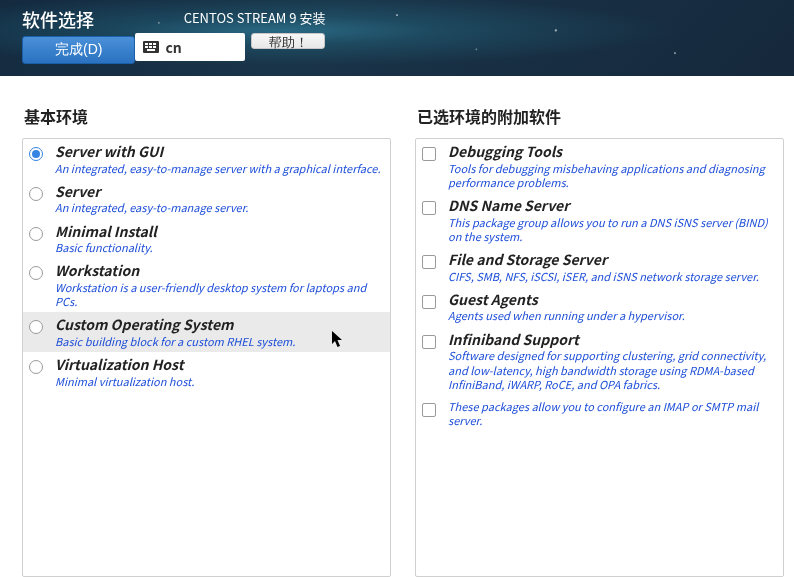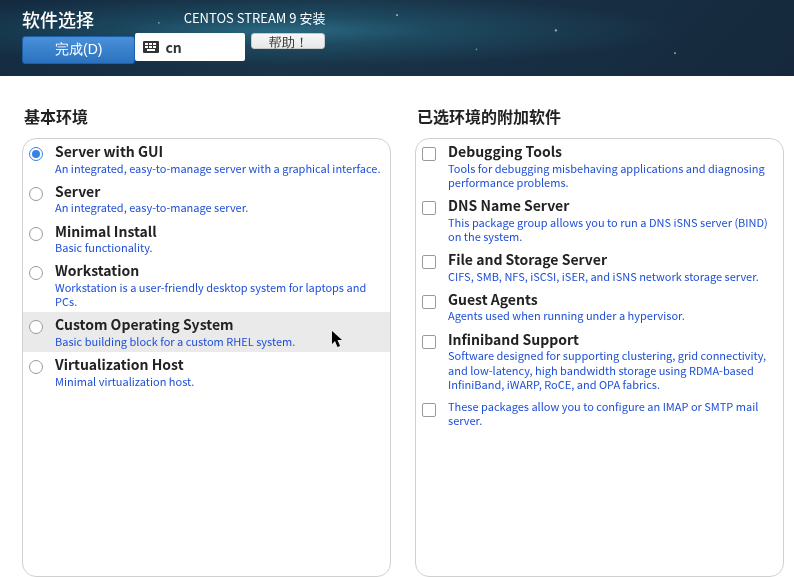--- a/index.html
+++ b/index.html
@@ -88,24 +88,25 @@
   .content {
     display:flex;
     gap:24px;
     padding: 28px 10px 0 22px;
     height: calc(577px - 76px);
   }
   .col { flex:1; display:flex; flex-direction:column; min-width:0;}
   .col h2 { font-size:16px; font-weight:600; margin-bottom:10px; padding-left:2px;}
   .list-box {
     border:1px solid #d0d0d0;
-    border-radius:14px;
+    border-radius:2px;
     flex:1;
     overflow-y:auto;
     overflow-x:hidden;
+    font-style:italic;
   }
   .opt {
     display:flex;
     gap:8px;
     padding:4px 8px 4px 6px;
   }
   .opt.hover { background:#eaeaea; }
   .ctrl { flex:0 0 18px; padding-top:2px;}
   .radio {
     width:14px; height:14px;

